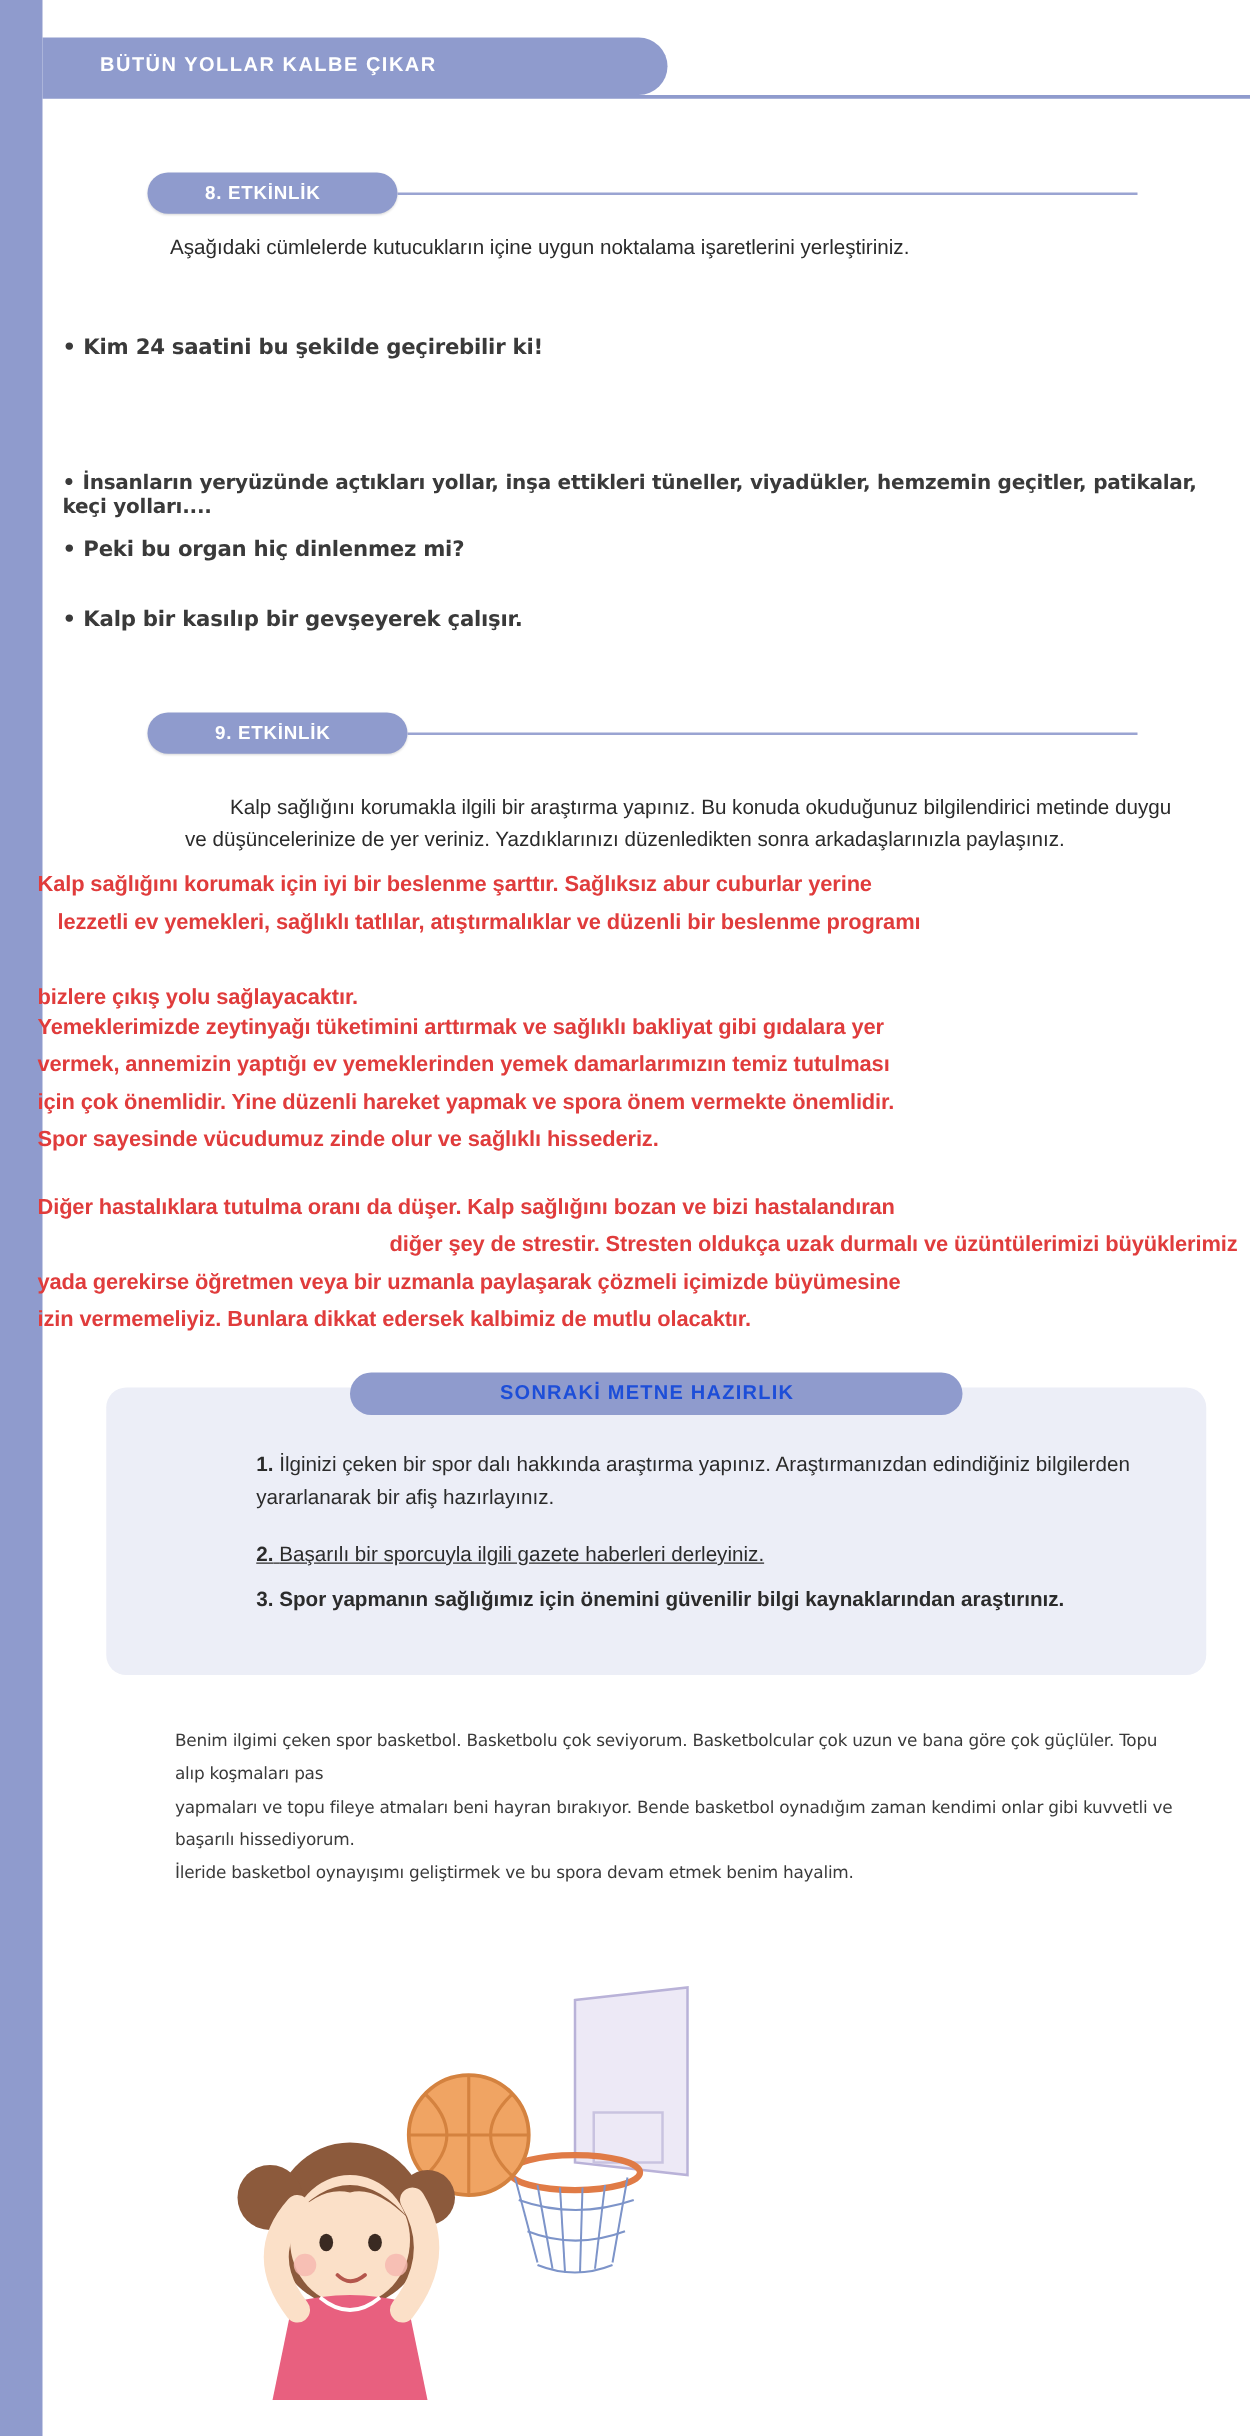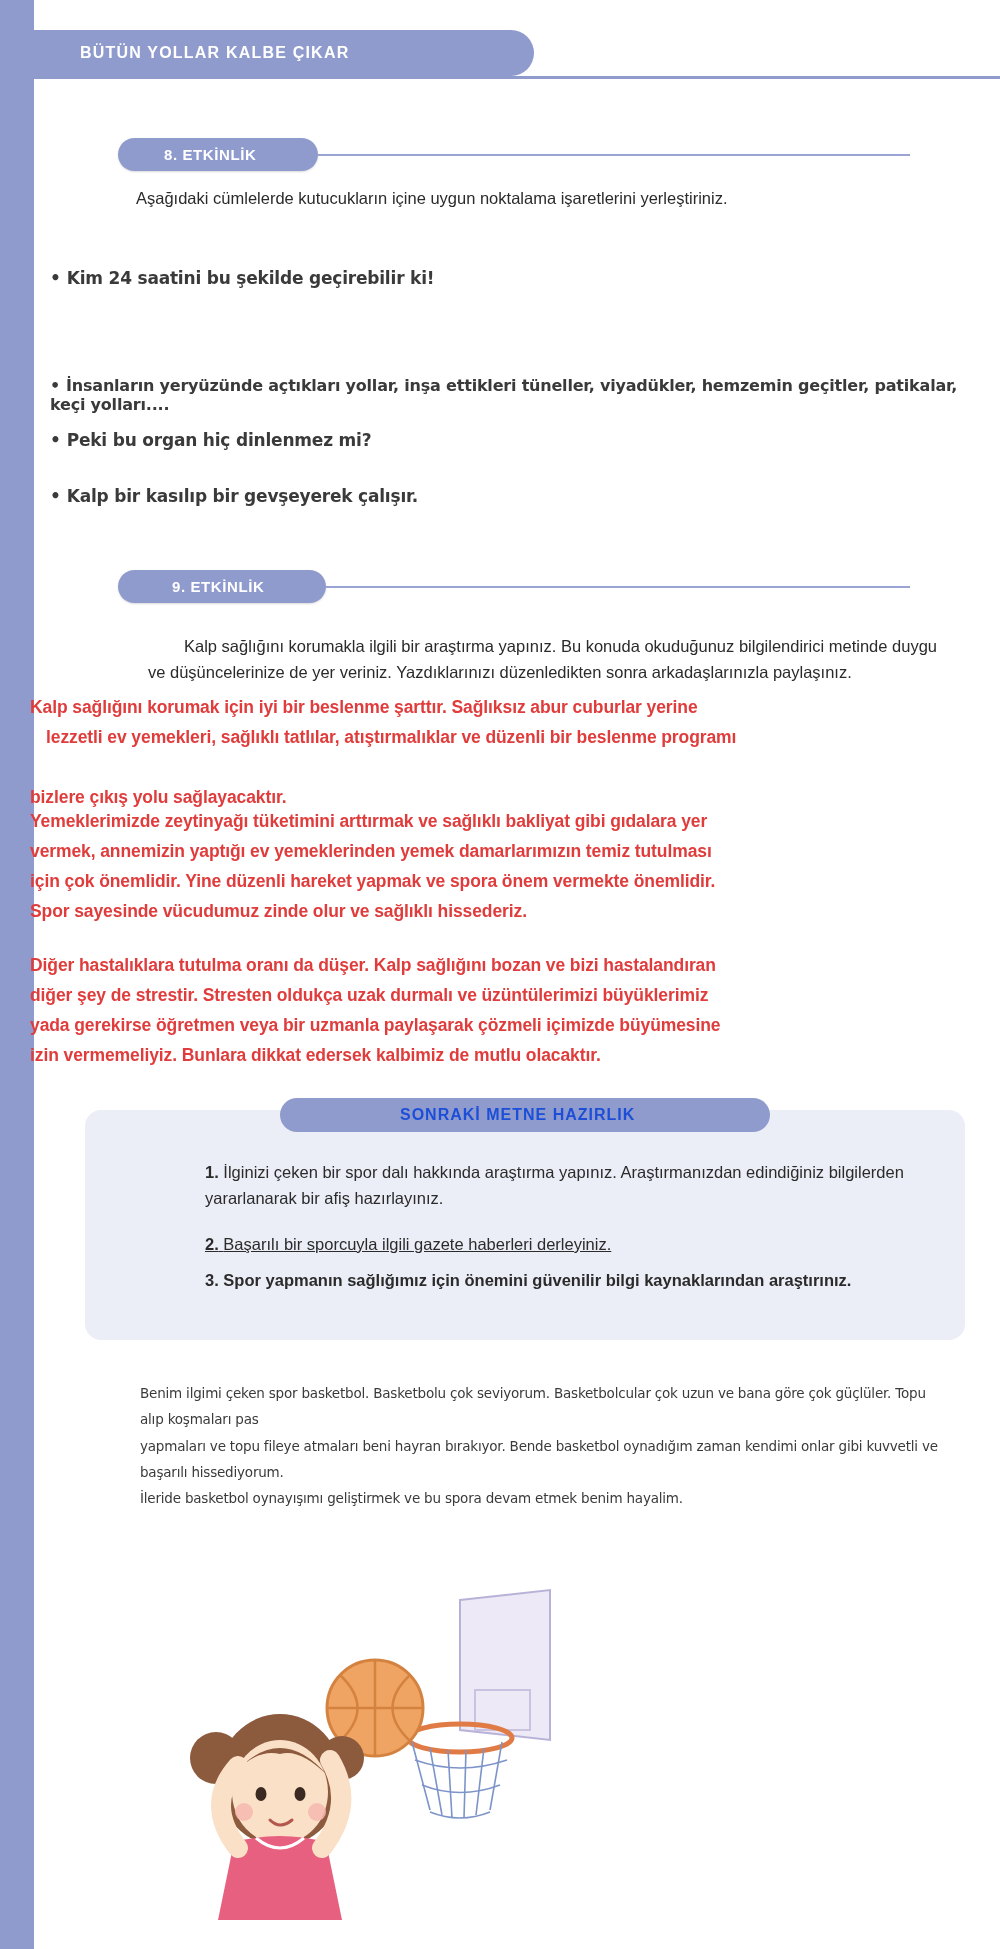--- a/index.html
+++ b/index.html
@@ -213,21 +213,21 @@
   <div class="red" style="left:30px; top:694px; width:960px;">Kalp sağlığını korumak için iyi bir beslenme şarttır. Sağlıksız abur cuburlar yerine</div>
   <div class="red" style="left:46px; top:724px; width:960px;">lezzetli ev yemekleri, sağlıklı tatlılar, atıştırmalıklar ve düzenli bir beslenme programı</div>
   <div class="red" style="left:30px; top:754px; width:960px;margin-top:30px;">bizlere çıkış yolu sağlayacaktır.</div>
 
   <div class="red" style="left:30px; top:808px; width:960px;">Yemeklerimizde zeytinyağı tüketimini arttırmak ve sağlıklı bakliyat gibi gıdalara yer</div>
   <div class="red" style="left:30px; top:838px; width:960px;">vermek, annemizin yaptığı ev yemeklerinden yemek damarlarımızın temiz tutulması</div>
   <div class="red" style="left:30px; top:868px; width:960px;">için çok önemlidir. Yine düzenli hareket yapmak ve spora önem vermekte önemlidir.</div>
   <div class="red" style="left:30px; top:898px; width:960px;">Spor sayesinde vücudumuz zinde olur ve sağlıklı hissederiz.</div>
 
   <div class="red" style="left:30px; top:952px; width:960px;">Diğer hastalıklara tutulma oranı da düşer. Kalp sağlığını bozan ve bizi hastalandıran</div>
-  <div class="red" style="left:30px; top:982px; width:960px;">diğer şey de strestir. Stresten oldukça uzak durmalı ve üzüntülerimizi büyüklerimiz</div>
+  <div class="red" style="left:30px; top:982px; width:960px;text-align:right;">diğer şey de strestir. Stresten oldukça uzak durmalı ve üzüntülerimizi büyüklerimiz</div>
   <div class="red" style="left:30px; top:1012px; width:960px;">yada gerekirse öğretmen veya bir uzmanla paylaşarak çözmeli içimizde büyümesine</div>
   <div class="red" style="left:30px; top:1042px; width:960px;">izin vermemeliyiz. Bunlara dikkat edersek kalbimiz de mutlu olacaktır.</div>
 
   <div class="hazirlik-box"></div>
   <div class="hazirlik-pill"></div>
   <div class="hazirlik-title">SONRAKİ METNE HAZIRLIK</div>
 
   <div class="prose" style="left:205px; top:1160px; width:720px;">
     <b>1.</b>
     <span>İlginizi çeken bir spor dalı hakkında araştırma yapınız. Araştırmanızdan edindiğiniz bilgilerden yararlanarak bir afiş hazırlayınız.</span>

